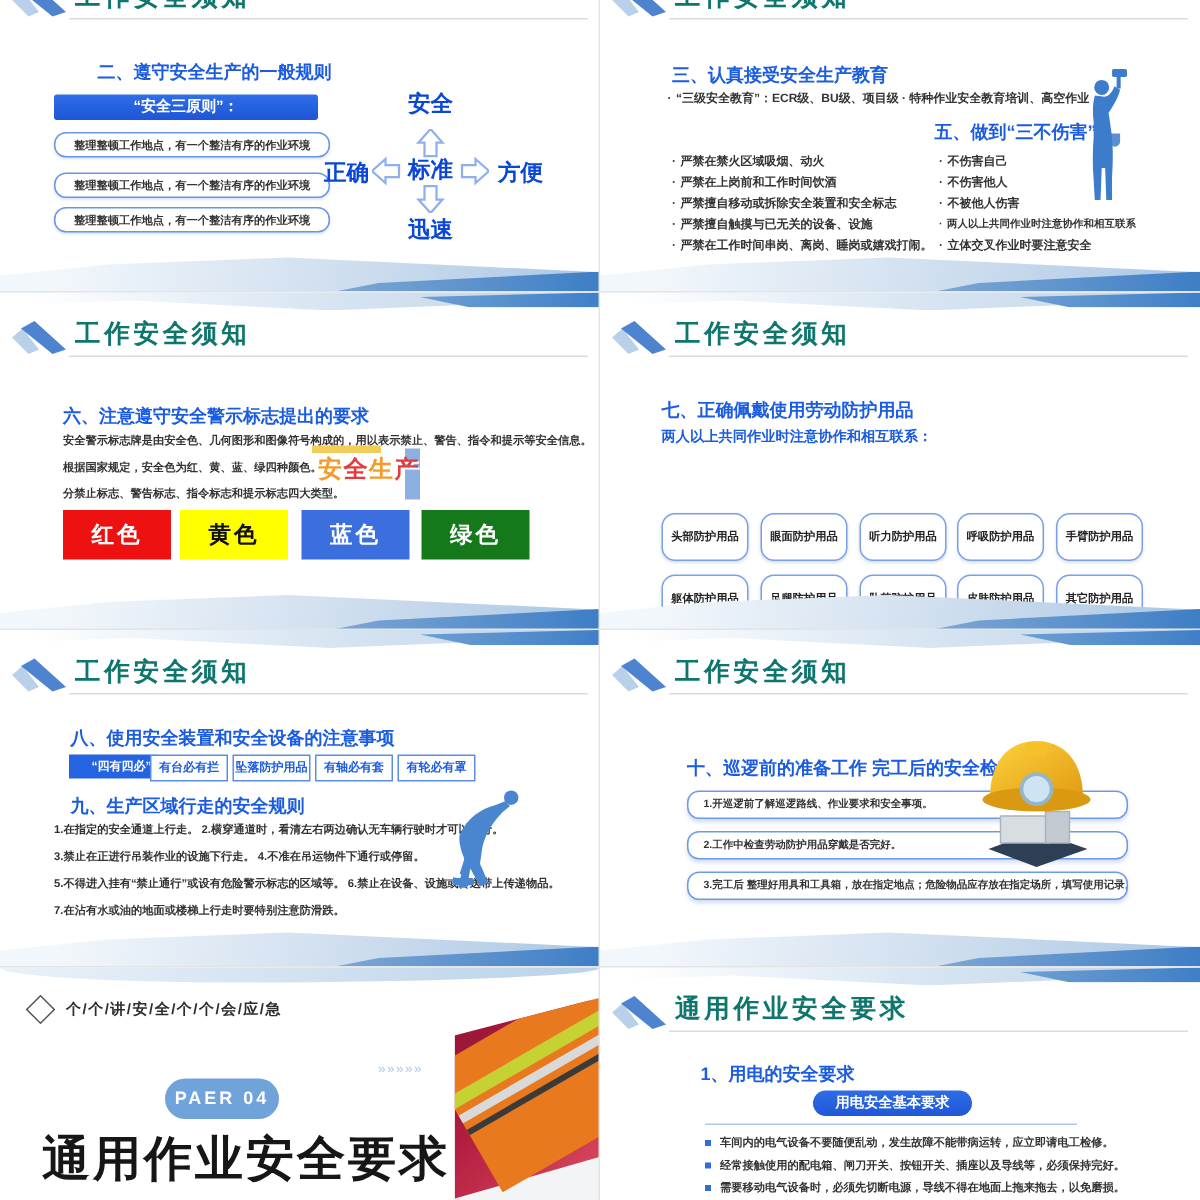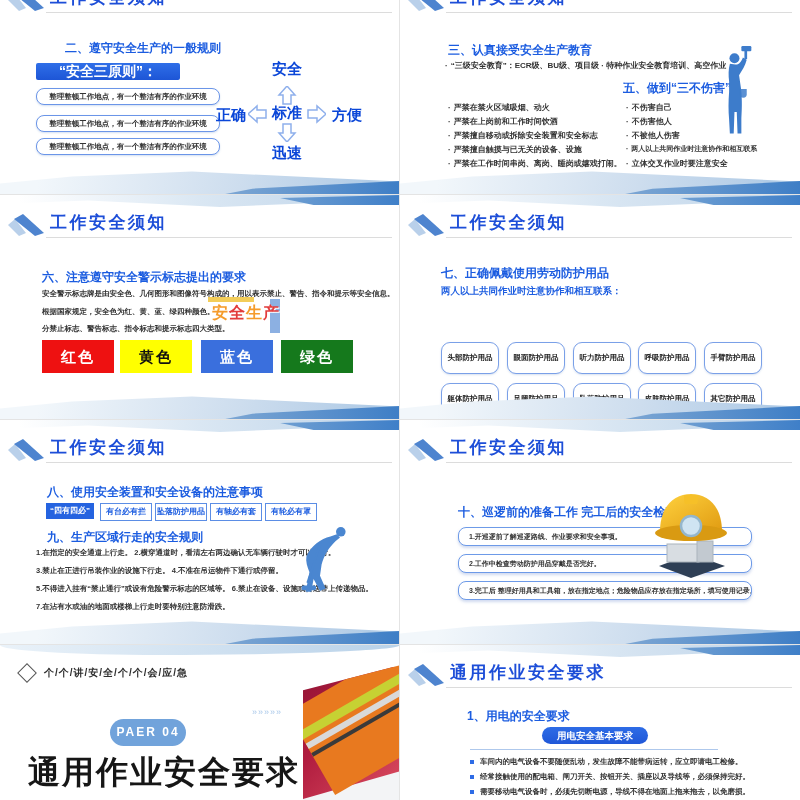--- a/index.html
+++ b/index.html
@@ -16,48 +16,48 @@
        clip-path:polygon(0 30%,100% 0,100% 100%,28% 100%);}
   .wbl{position:absolute;bottom:0;left:0;right:0;height:30px;
        background:linear-gradient(100deg,#f2f7fb 10%,#cdddee 60%,#aac7e4);
        clip-path:polygon(0 100%,0 62%,18% 38%,48% 22%,100% 55%,100% 100%);}
   .wbd{position:absolute;bottom:0;right:0;width:45%;height:14px;
        background:linear-gradient(90deg,#7fa8d4,#3e7ec6);
        clip-path:polygon(0 100%,18% 55%,100% 0,100% 100%);}
   
   .hdr-icon{position:absolute;left:8px;top:14px;}
   .hdr-title{position:absolute;left:50px;top:16px;font-size:17px;font-weight:700;
-             color:#1d4ed8;letter-spacing:2.5px;white-space:nowrap;}
+             color:#0f766e;letter-spacing:2.5px;white-space:nowrap;}
   .hdr-line{position:absolute;left:46px;right:8px;top:42px;border-top:1px solid #dcdcdc;}
   
   .bt{position:absolute;color:#1b5ce0;font-weight:700;font-size:12px;white-space:nowrap;}
   .tx{position:absolute;font-size:8px;font-weight:600;color:#333;white-space:nowrap;}
   .tx75{font-size:7.5px;}
   .bullet-dot::before{content:"·";margin-right:3px;font-weight:900;}
   
-  .principle-bar{position:absolute;left:36px;top:93px;width:144px;height:17px;border-radius:2px;
-                 background:linear-gradient(180deg,#2f6fe8,#1d55d6);color:#fff;font-size:14px;
+  .principle-bar{position:absolute;left:36px;top:93px;width:176px;height:17px;border-radius:2px;
+                 background:linear-gradient(180deg,#2f6fe8,#1d55d6);color:#fff;font-size:10px;
                  font-weight:700;text-align:center;line-height:17px;}
   .pill-box{position:absolute;left:36px;width:182px;height:15px;border:1px solid #6b95e8;
             border-radius:8px;background:#fff;font-size:7.5px;font-weight:600;color:#333;
             text-align:center;line-height:15px;white-space:nowrap;box-shadow:0 1px 2px rgba(110,150,210,.3);}
   .diag{position:absolute;left:202px;top:90px;width:170px;height:110px;}
   .dword{position:absolute;font-size:15px;font-weight:800;color:#0a46d8;white-space:nowrap;}
   
   .cbar{position:absolute;top:145px;width:72px;height:33px;text-align:center;line-height:33px;
         font-size:15px;font-weight:800;letter-spacing:2px;}
   .decor-sp{font-size:16px;font-weight:900;letter-spacing:1px;text-shadow:1px 1px 0 #fff;}
   
   .ppe-btn{position:absolute;width:56px;height:30px;border:1px solid #7aa0e8;border-radius:9px;
            background:#fff;font-size:7.5px;font-weight:700;color:#222;display:flex;
            align-items:center;justify-content:center;white-space:nowrap;
            box-shadow:0 1px 2px rgba(100,140,200,.25);margin-top:40px;}
   
   .tag-filled{position:absolute;left:46px;top:83px;width:48px;height:16px;background:#2563e0;
-              color:#fff;font-size:8px;font-weight:700;text-align:center;line-height:16px;}
+              color:#fff;font-size:8px;font-weight:700;text-align:center;line-height:16px;padding-left:11px;}
   .tag{position:absolute;top:83px;width:50px;height:16px;border:1px solid #5b8de5;background:#fff;
        color:#1b5ce0;font-size:8px;font-weight:700;text-align:center;line-height:16px;}
   
   .insp-box{position:absolute;left:58px;width:282px;height:17px;border:1px solid #6d9ae8;
             border-radius:8px;background:#fff;font-size:7px;font-weight:700;color:#333;
             line-height:17px;padding-left:10px;white-space:nowrap;overflow:hidden;
             box-shadow:0 2px 3px rgba(120,150,210,.35);}
   
   .s7-band{position:absolute;top:0;left:0;right:0;height:10px;
            background:linear-gradient(to right,#eaf2f9,#b9d2e9);

